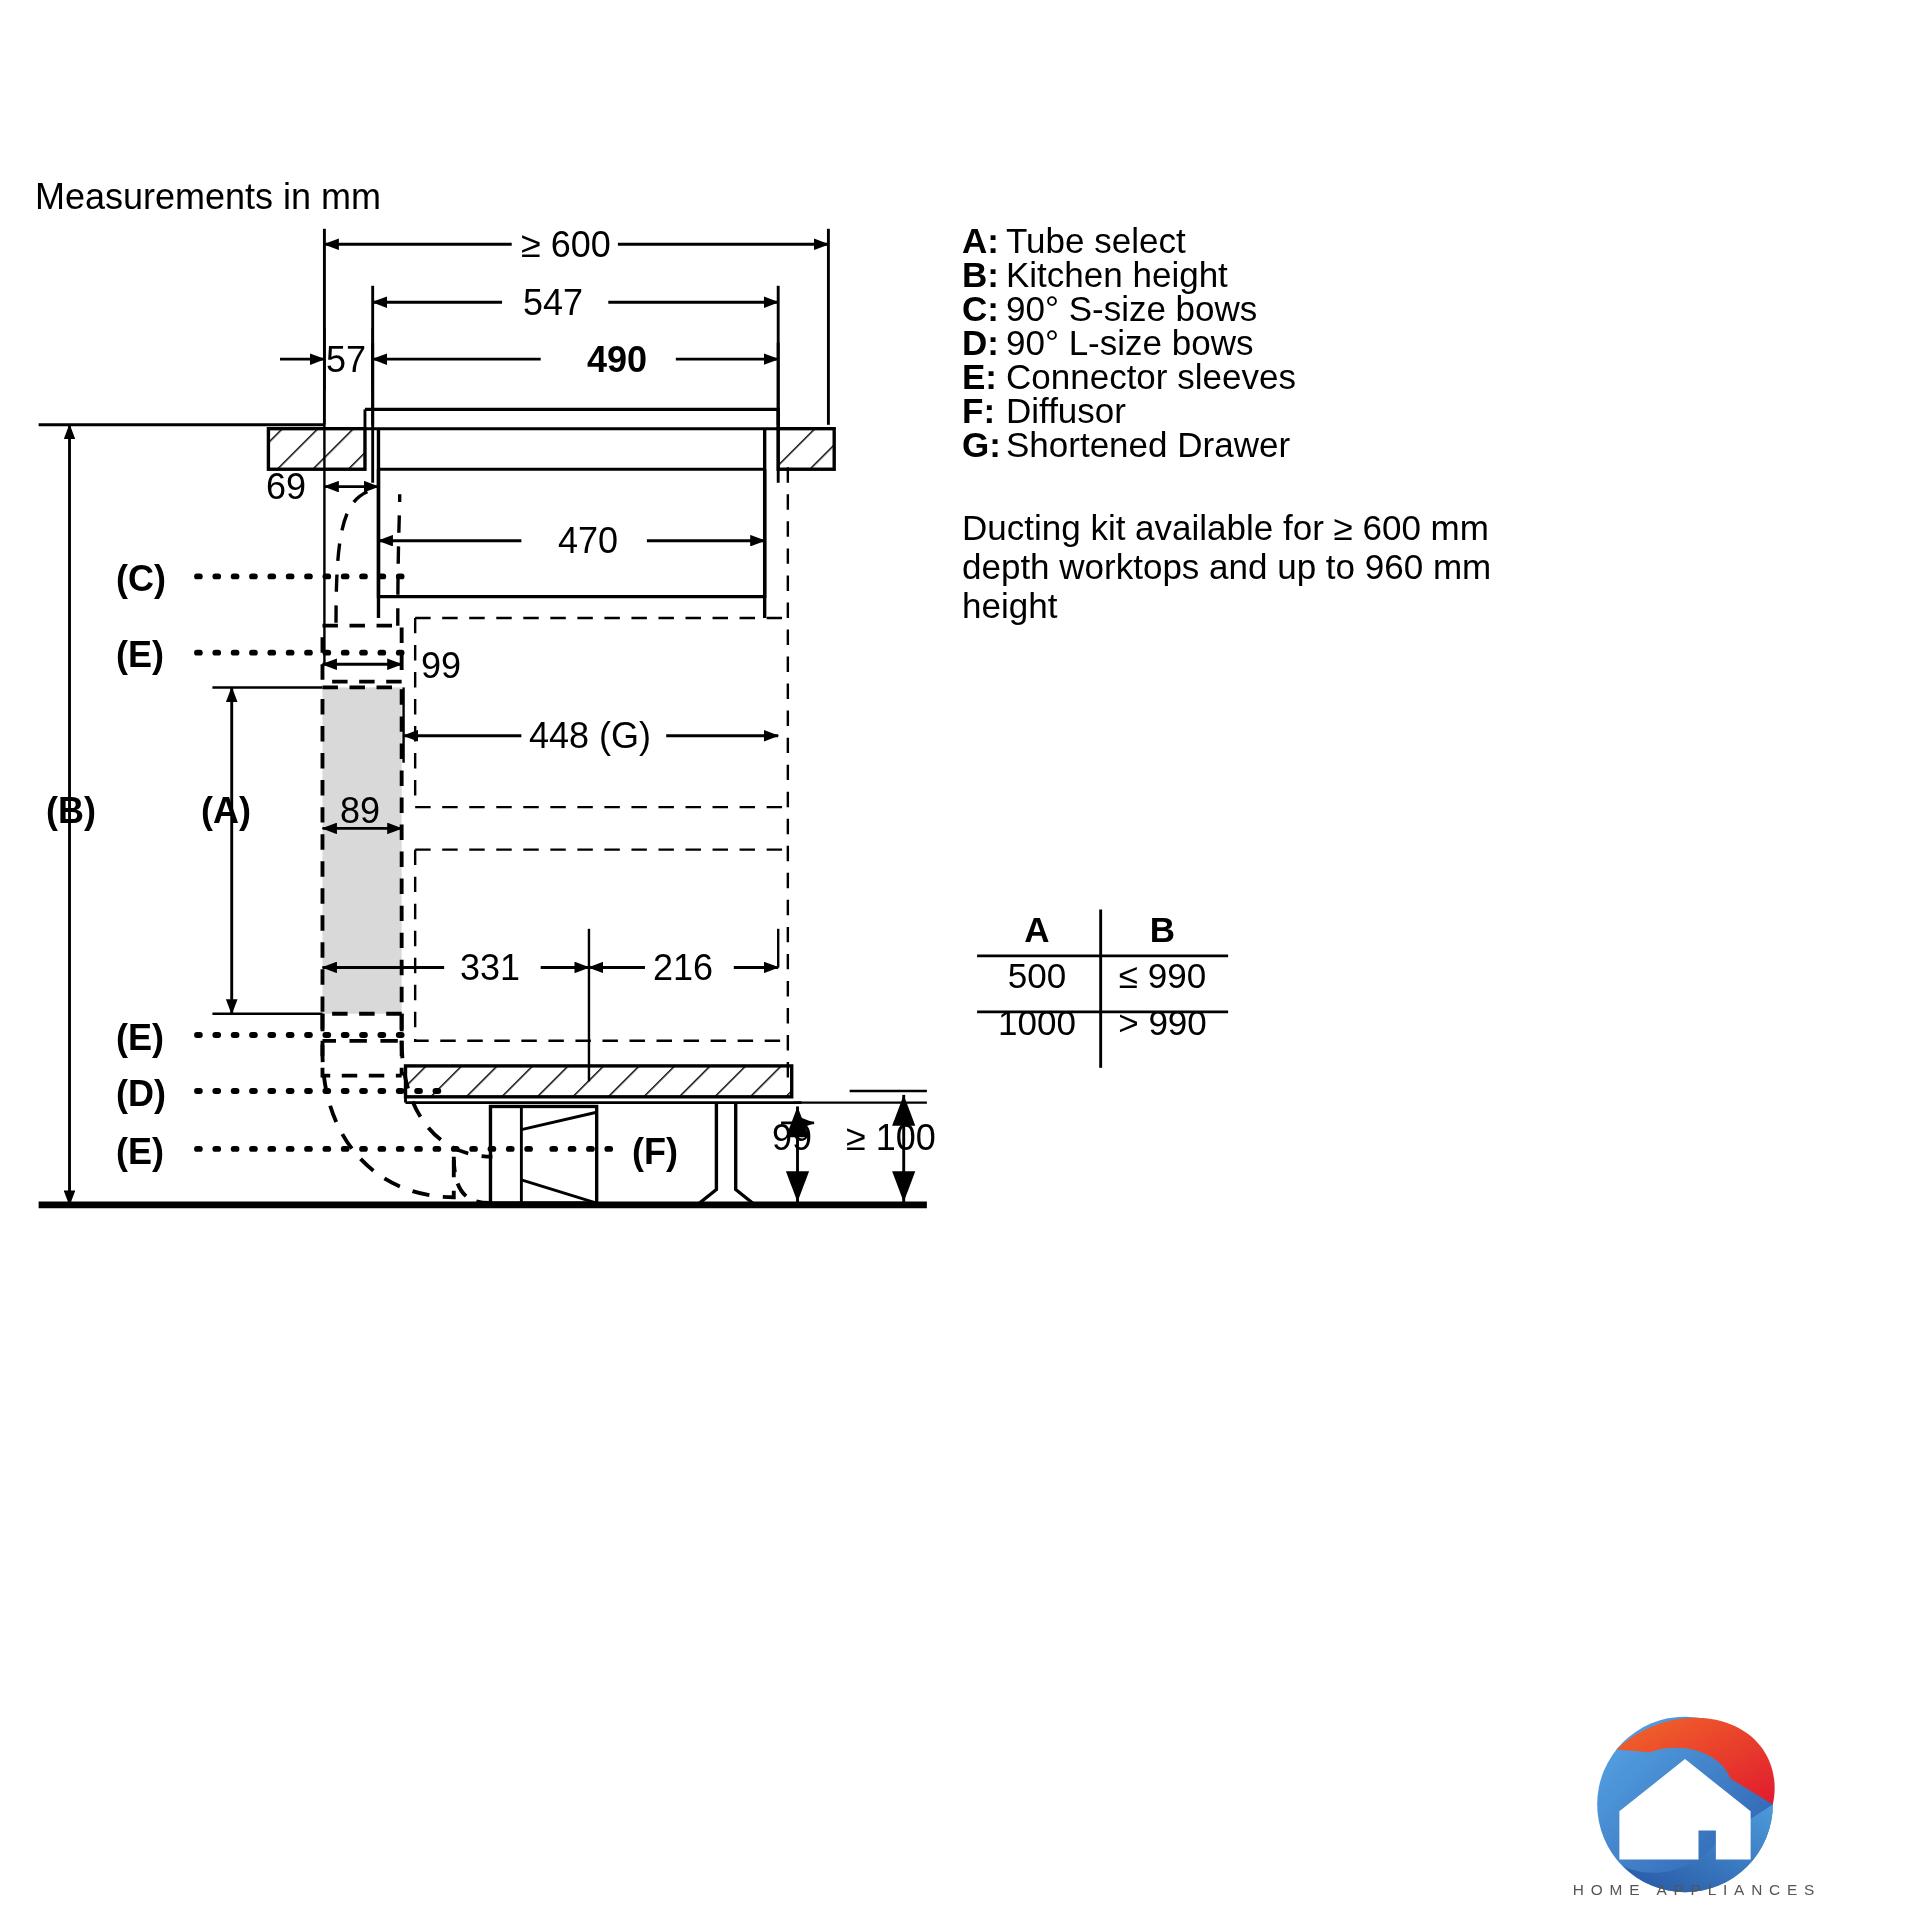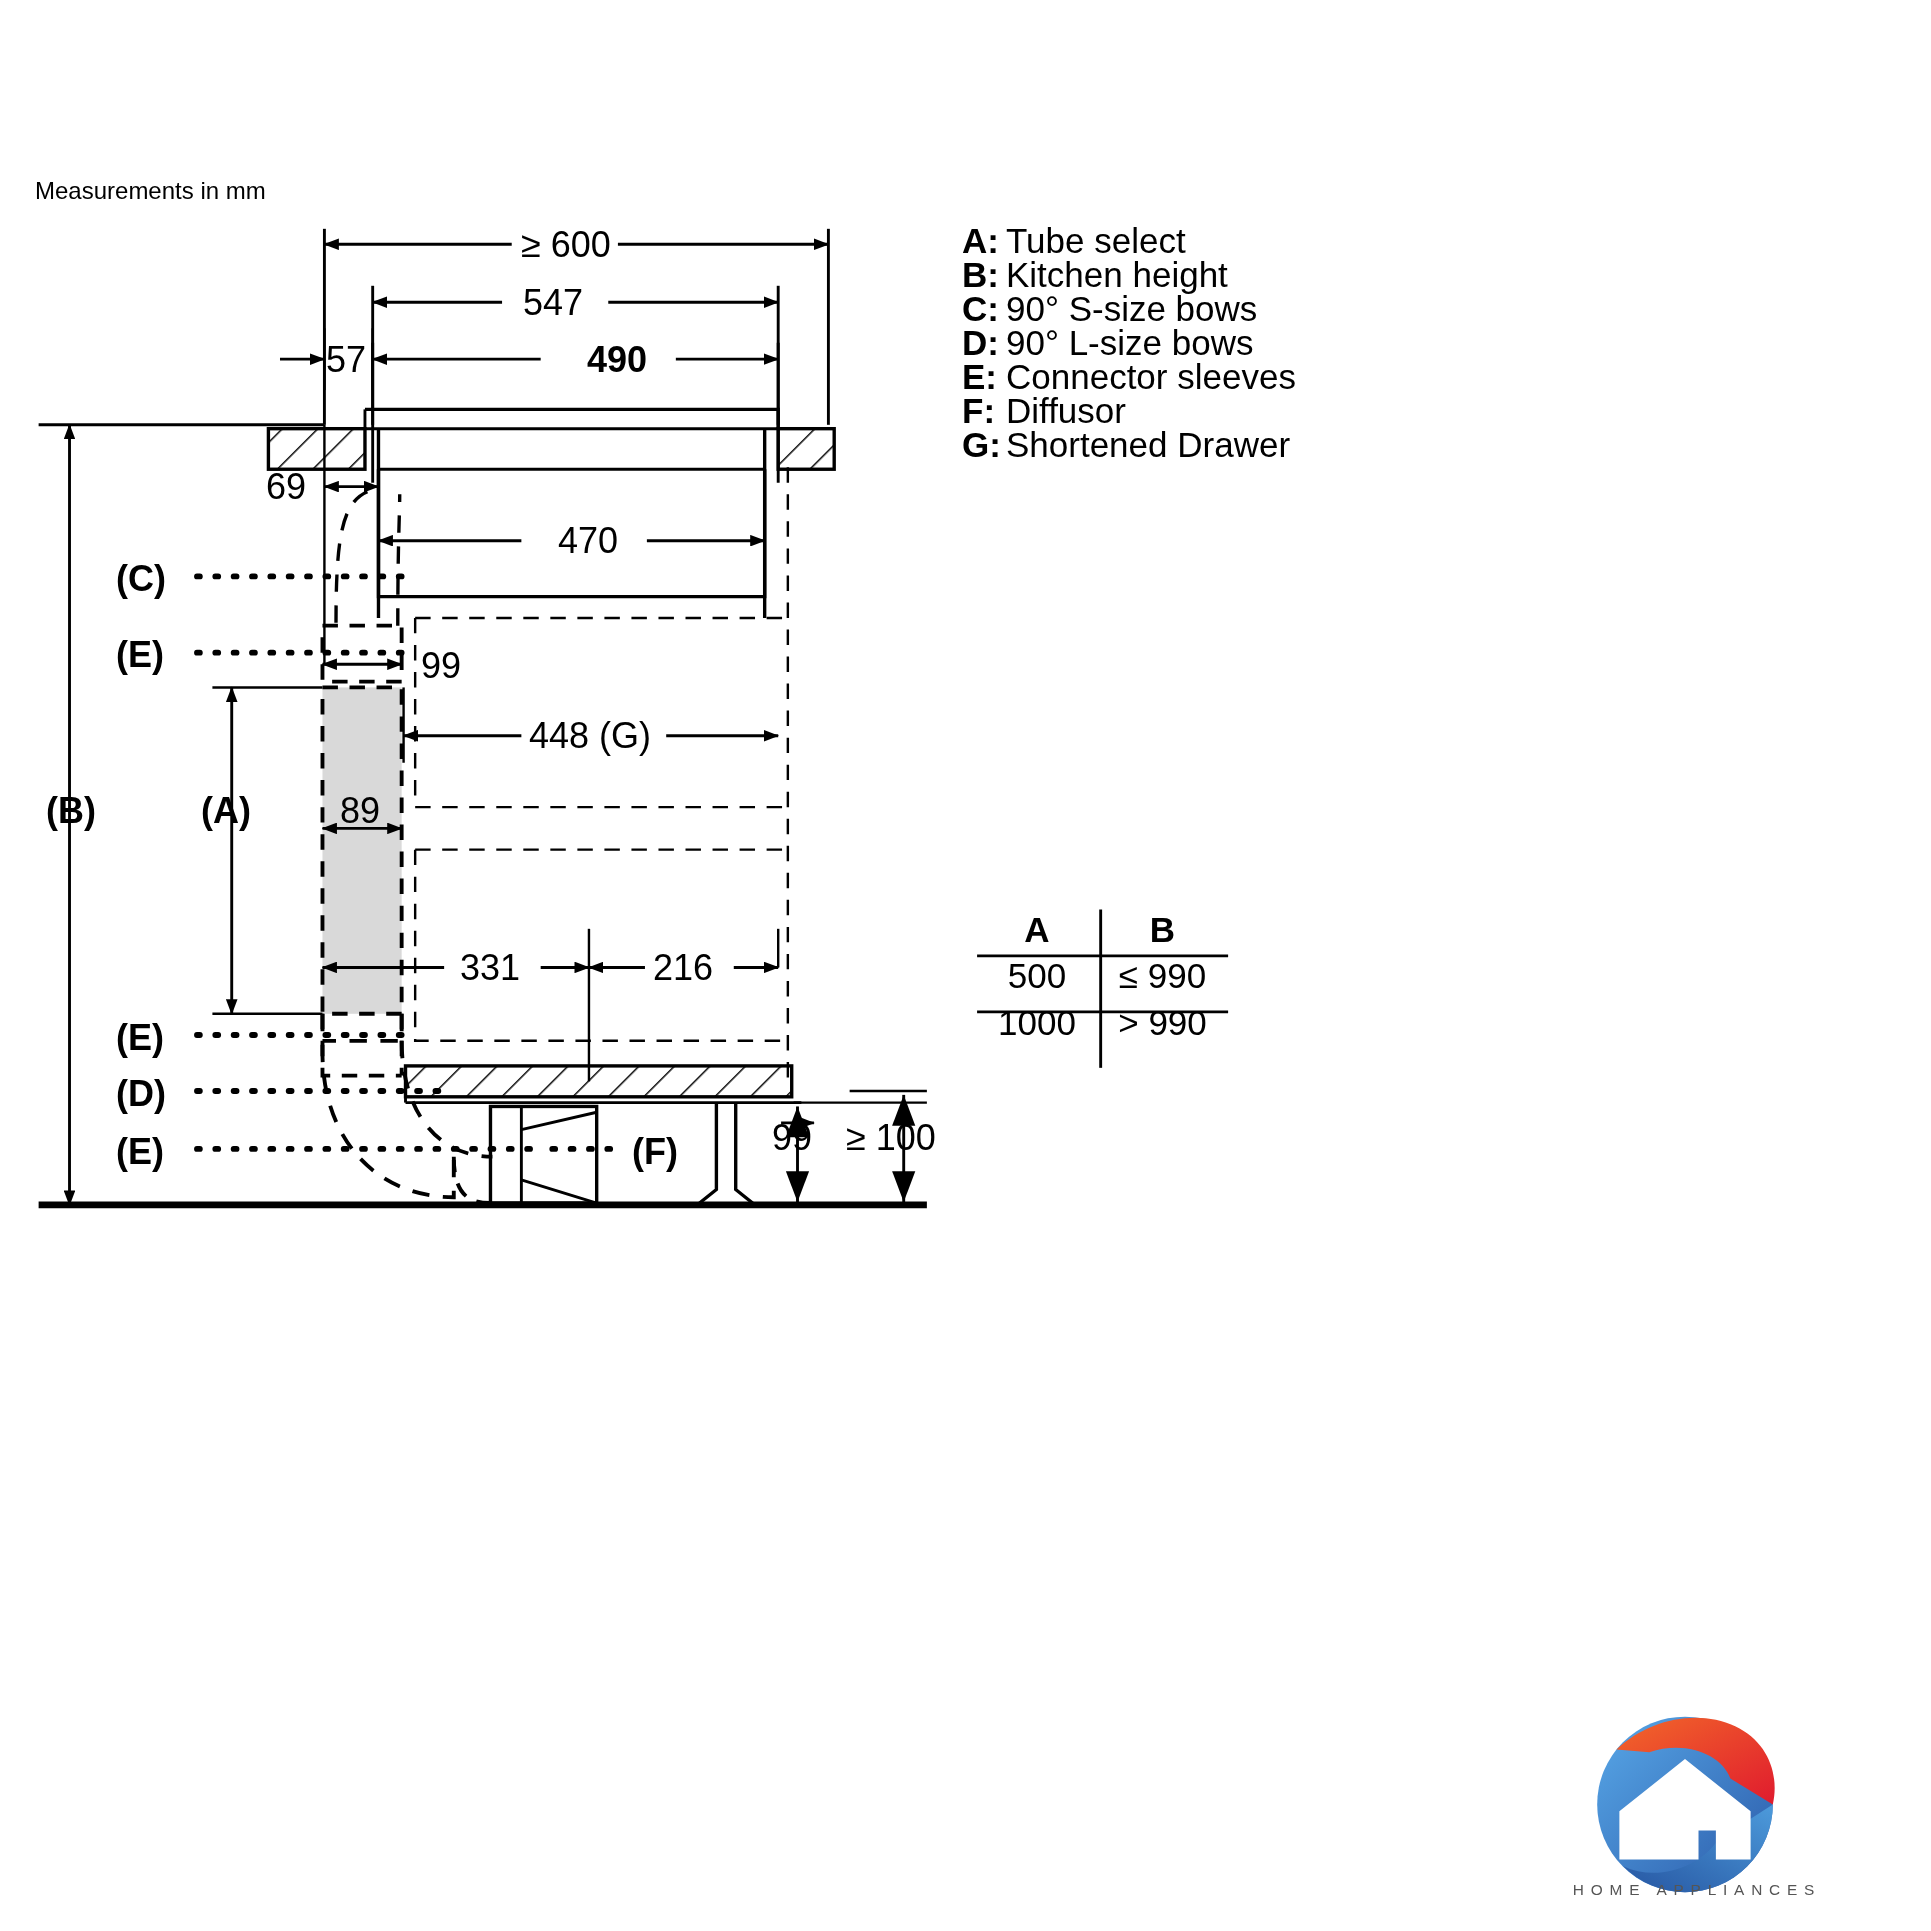--- a/index.html
+++ b/index.html
@@ -2,21 +2,21 @@
 <html><head>
 <meta charset="utf-8">
 <style>
   html,body{margin:0;padding:0;background:#fff;}
   body{width:1931px;height:1931px;position:relative;
        font-family:"Liberation Sans","DejaVu Sans",sans-serif;color:#000;}
   #stage{position:absolute;left:0;top:0;width:1931px;height:1931px;overflow:hidden;}
   svg.drw{position:absolute;left:0;top:0;width:1931px;height:1931px;}
 
   .txt{position:absolute;white-space:pre;line-height:1.0;}
-  .meas-title{left:35px;top:179px;font-size:24px;}
+  .meas-title{left:35px;top:179px;font-size:36px;}
 
   .legend{position:absolute;left:962px;top:224px;font-size:35px;line-height:34px;}
   .legend .row{display:flex;}
   .legend .k{font-weight:bold;min-width:44px;}
   .legend .v{}
 
   .para{position:absolute;font-size:35px;line-height:39px;width:579px;}
   .para1{left:962px;top:508px;}
   .para2{left:962px;top:693px;}
 
@@ -227,20 +227,21 @@
     <div class="row">
       <span class="k">F:</span>
       <span class="v">Diffusor</span>
     </div>
     <div class="row">
       <span class="k">G:</span>
       <span class="v">Shortened Drawer</span>
     </div>
   </div>
 
+  <div class="para para1">Ducting kit available for ≥ 600 mm depth worktops and up to 960 mm height</div>
 
   <div class="tbl">
     <div class="hdr">
       <div class="c1">A</div>
       <div class="c2">B</div>
     </div>
     <div class="r" style="padding-top:5.8px;">
       <div class="c1">500</div>
       <div class="c2">≤ 990</div>
     </div>

